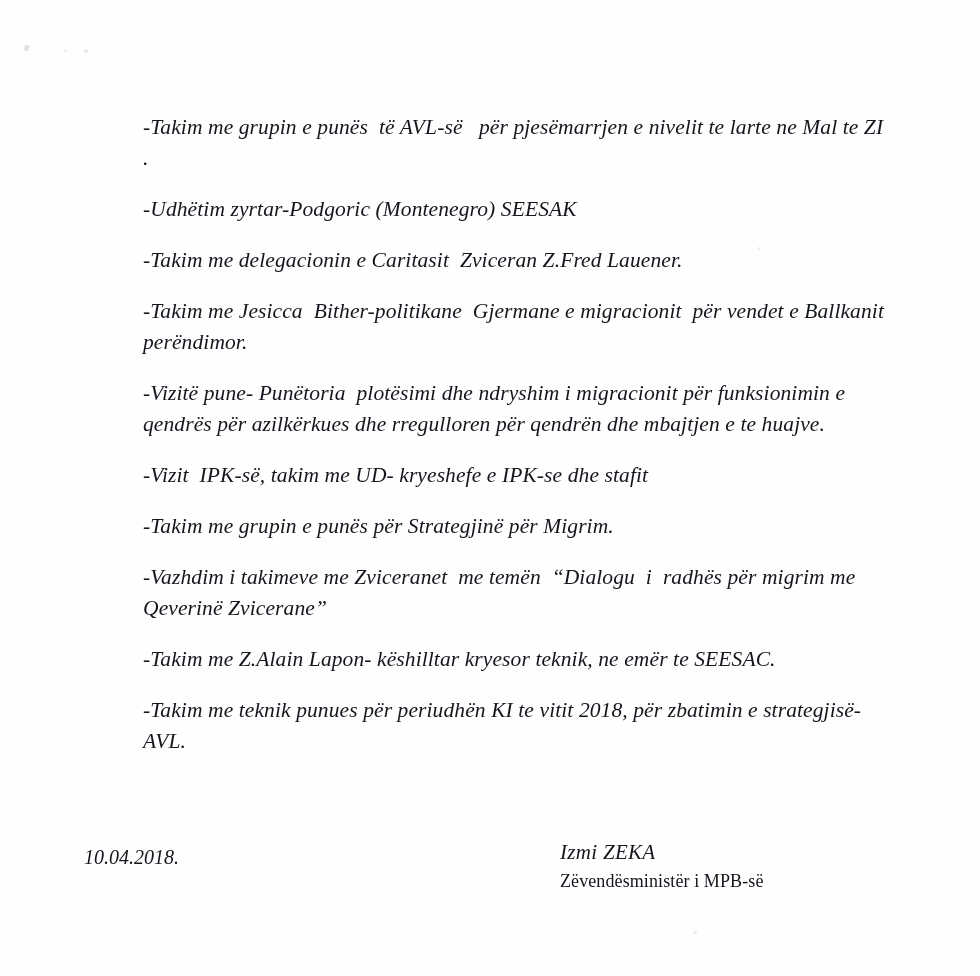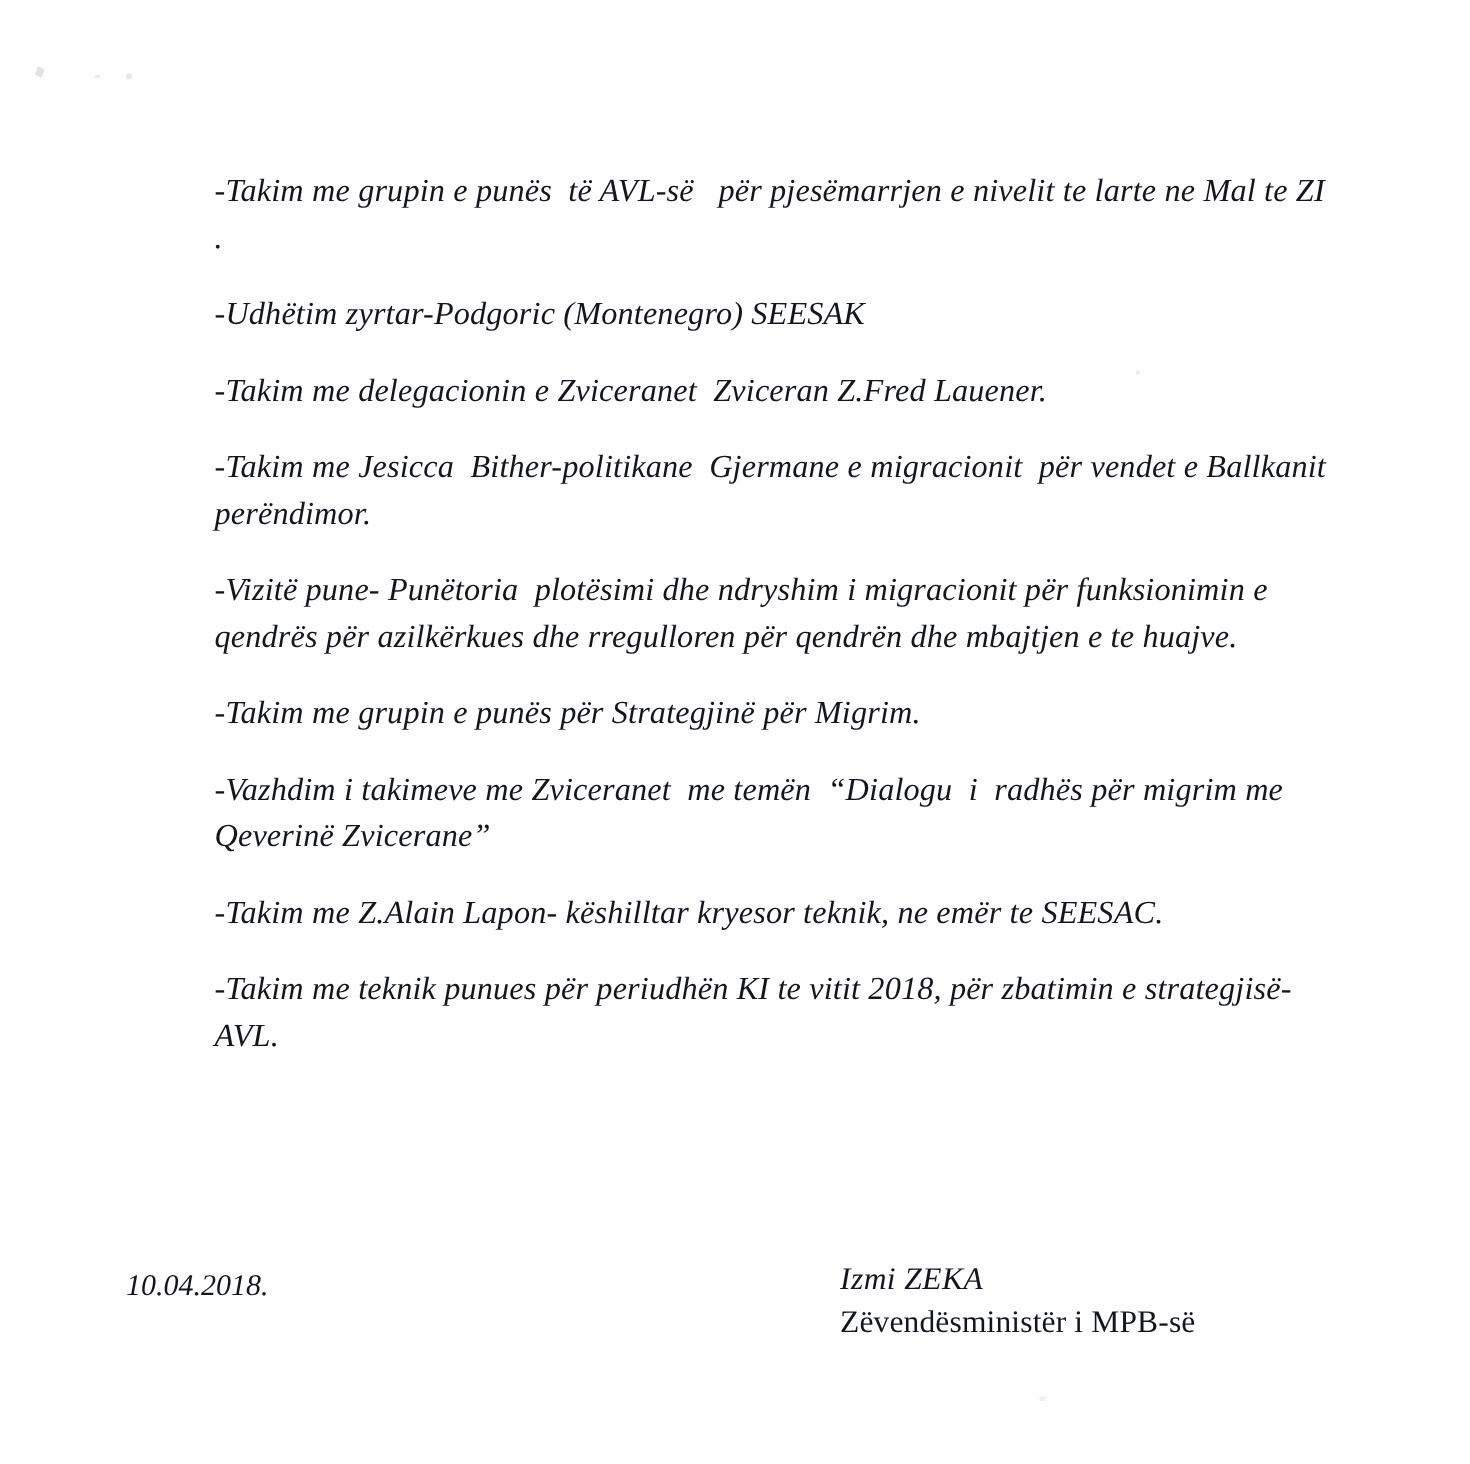--- a/index.html
+++ b/index.html
@@ -83,43 +83,44 @@
   .signer-name {
     font-style: italic;
     font-size: 21px;
     line-height: 29px;
     letter-spacing: 0.3px;
     white-space: nowrap;
   }
 
   .signer-title {
     font-style: normal;
-    font-size: 21px;
+    font-size: 18px;
     line-height: 29px;
     letter-spacing: 0.1px;
     white-space: nowrap;
   }
 </style>
 </head>
 <body>
 
 <div class="page">
 
   <span class="speck s1"></span>
   <span class="speck s2"></span>
   <span class="speck s3"></span>
   <span class="speck s4"></span>
   <span class="speck s5"></span>
 
   <div class="body-block">
     <p class="para">-Takim me grupin e punës  të AVL-së   për pjesëmarrjen e nivelit te larte ne Mal te ZI .</p>
     <p class="para">-Udhëtim zyrtar-Podgoric (Montenegro) SEESAK</p>
-    <p class="para">-Takim me delegacionin e Zviceranet  Zviceran Z.Fred Lauener.</p>
+    <p class="para">-Takim me delegacionin e Caritasit  Zviceran Z.Fred Lauener.</p>
     <p class="para">-Takim me Jesicca  Bither-politikane  Gjermane e migracionit  për vendet e Ballkanit perëndimor.</p>
     <p class="para">-Vizitë pune- Punëtoria  plotësimi dhe ndryshim i migracionit për funksionimin e qendrës për azilkërkues dhe rregulloren për qendrën dhe mbajtjen e te huajve.</p>
+    <p class="para">-Vizit  IPK-së, takim me UD- kryeshefe e IPK-se dhe stafit</p>
     <p class="para">-Takim me grupin e punës për Strategjinë për Migrim.</p>
     <p class="para">-Vazhdim i takimeve me Zviceranet  me temën  “Dialogu  i  radhës për migrim me Qeverinë Zvicerane”</p>
     <p class="para">-Takim me Z.Alain Lapon- këshilltar kryesor teknik, ne emër te SEESAC.</p>
     <p class="para">-Takim me teknik punues për periudhën KI te vitit 2018, për zbatimin e strategjisë-AVL.</p>
   </div>
 
   <div class="signature-row">
     <div class="doc-date">10.04.2018.</div>
     <div class="signer">
       <div class="signer-name">Izmi  ZEKA</div>

